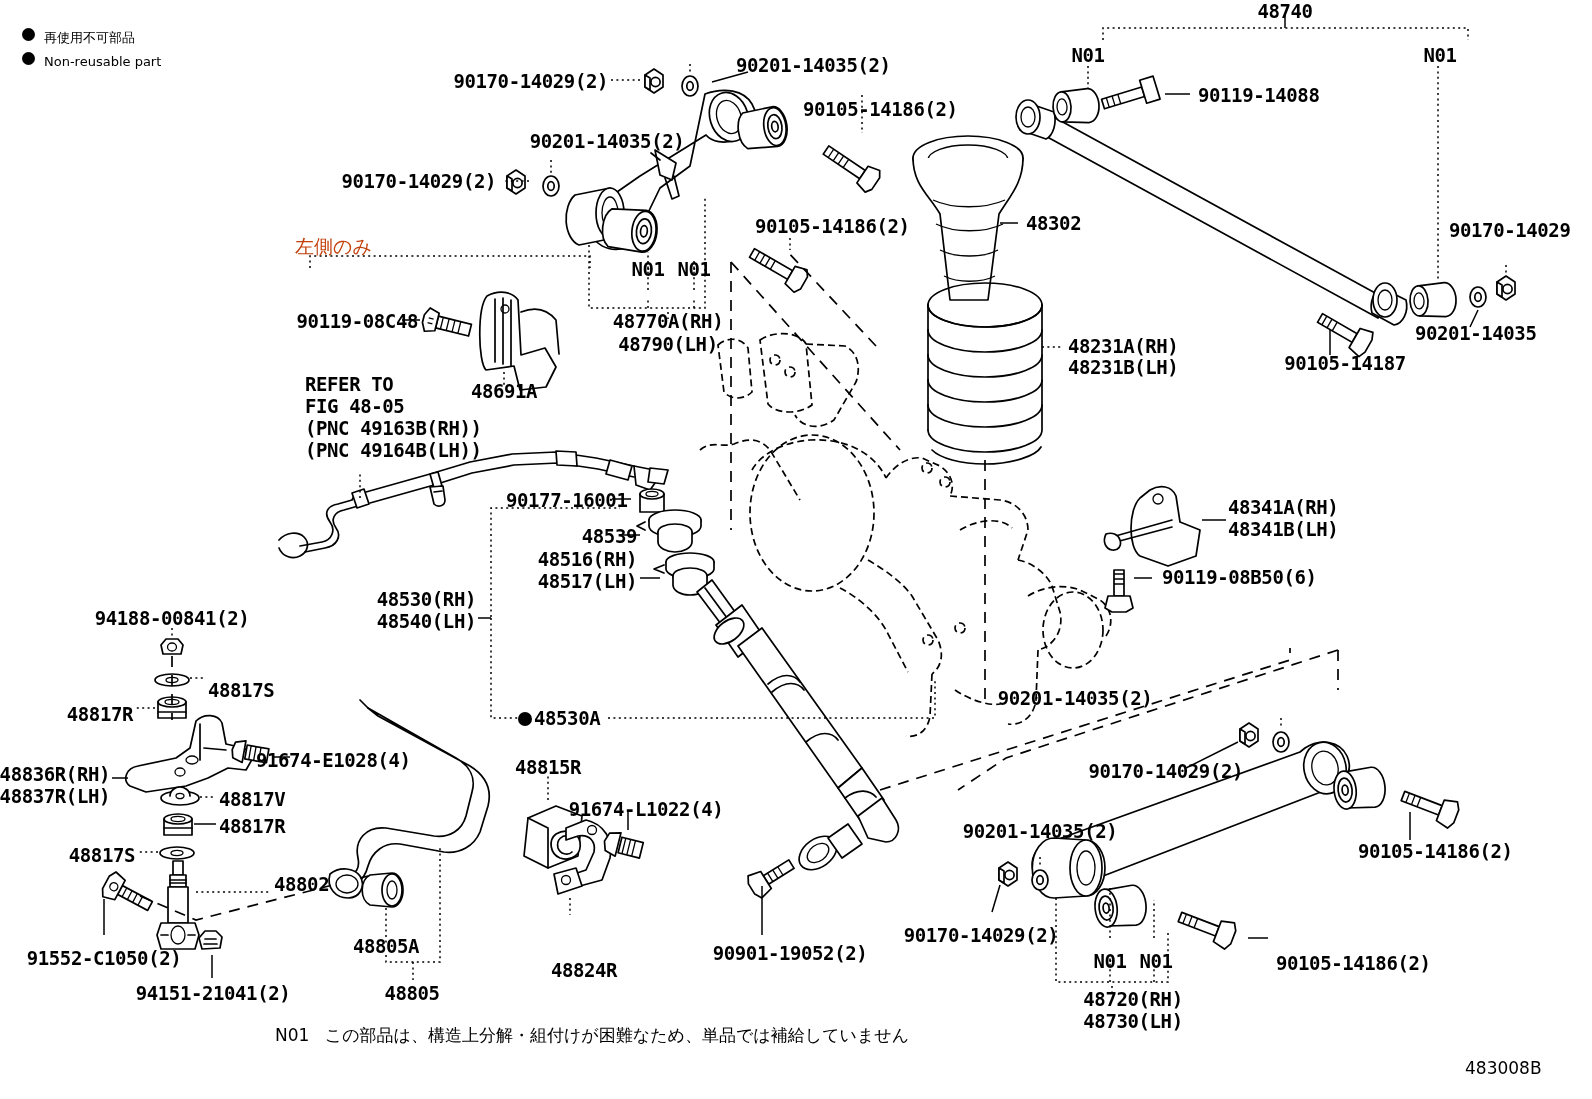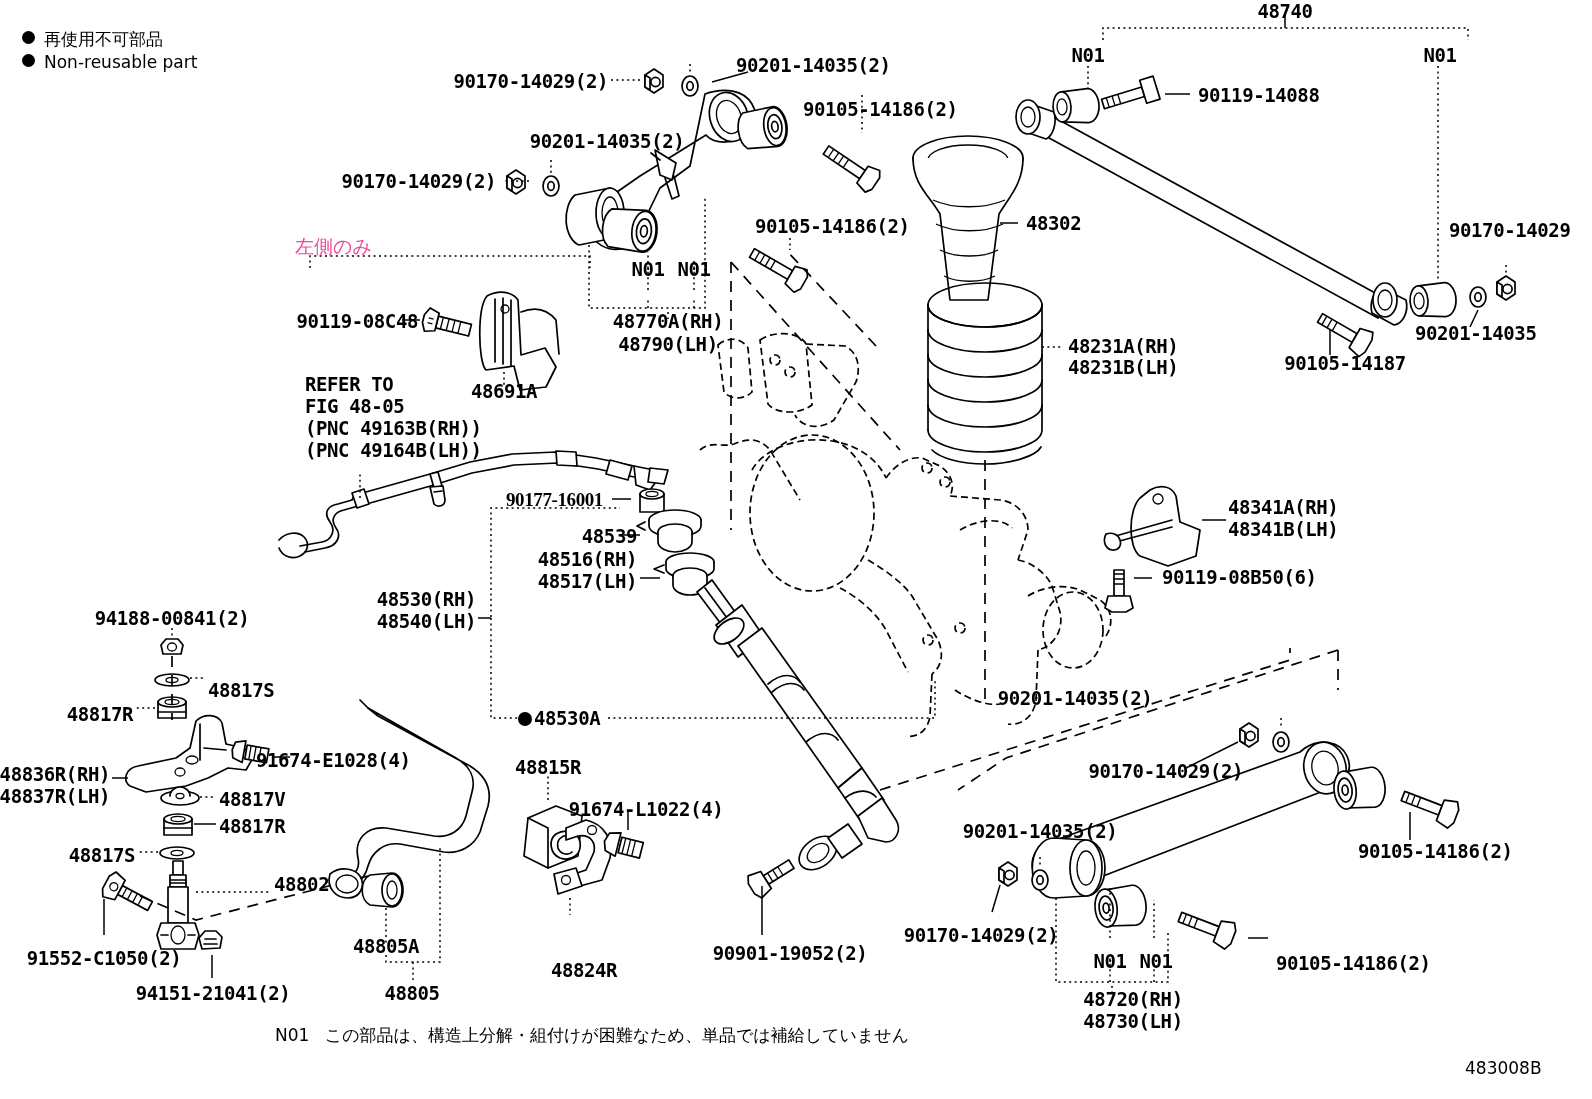--- a/index.html
+++ b/index.html
@@ -25,26 +25,26 @@
     line-height:1.18;
     color:#000;
   }
   .lbl.r{transform:translateX(-100%);}
   .lbl.c{transform:translateX(-50%);}
   .jp{
     position:absolute;
     font-family:Liberation Mono, monospace;
     font-size:19px;
     white-space:nowrap;
-    color:#ec4899;
+    color:#c2410c;
   }
   .legend{
     position:absolute;
     font-family:"DejaVu Sans","Liberation Sans",sans-serif;
-    font-size:17px;
+    font-size:13px;
     white-space:nowrap;
     color:#000;
   }
   .legend .dot{
     display:inline-block;
     width:13px;height:13px;border-radius:50%;
     background:#000;margin-right:9px;vertical-align:1px;
   }
   .foot{
     position:absolute;
@@ -608,21 +608,21 @@
   <div class="jp" style="left:295px; top:234px;">左側のみ</div>
 
   <div class="lbl r" style="left:418px; top:310px;">90119-08C48</div>
   <div class="lbl c" style="left:504px; top:380px;">48691A</div>
 
   <div class="lbl" style="left:305px; top:373px;">REFER TO</div>
   <div class="lbl" style="left:305px; top:395px;">FIG 48-05</div>
   <div class="lbl" style="left:305px; top:417px;">(PNC 49163B(RH))</div>
   <div class="lbl" style="left:305px; top:439px;">(PNC 49164B(LH))</div>
 
-  <div class="lbl" style="left:506px; top:489px;font-family:Liberation Serif, serif;">90177-16001</div>
+  <div class="lbl" style="left:506px; top:489px;">90177-16001</div>
   <div class="lbl r" style="left:637px; top:525px;">48539</div>
   <div class="lbl r" style="left:637px; top:548px;">48516(RH)</div>
   <div class="lbl r" style="left:637px; top:570px;">48517(LH)</div>
 
   <div class="lbl r" style="left:476px; top:588px;">48530(RH)</div>
   <div class="lbl r" style="left:476px; top:610px;">48540(LH)</div>
   <div class="lbl" style="left:518px; top:707px;"><span class="bullet"></span><span>48530A</span></div>
 
   <div class="lbl" style="left:1228px; top:496px;">48341A(RH)</div>
   <div class="lbl" style="left:1228px; top:518px;">48341B(LH)</div>

